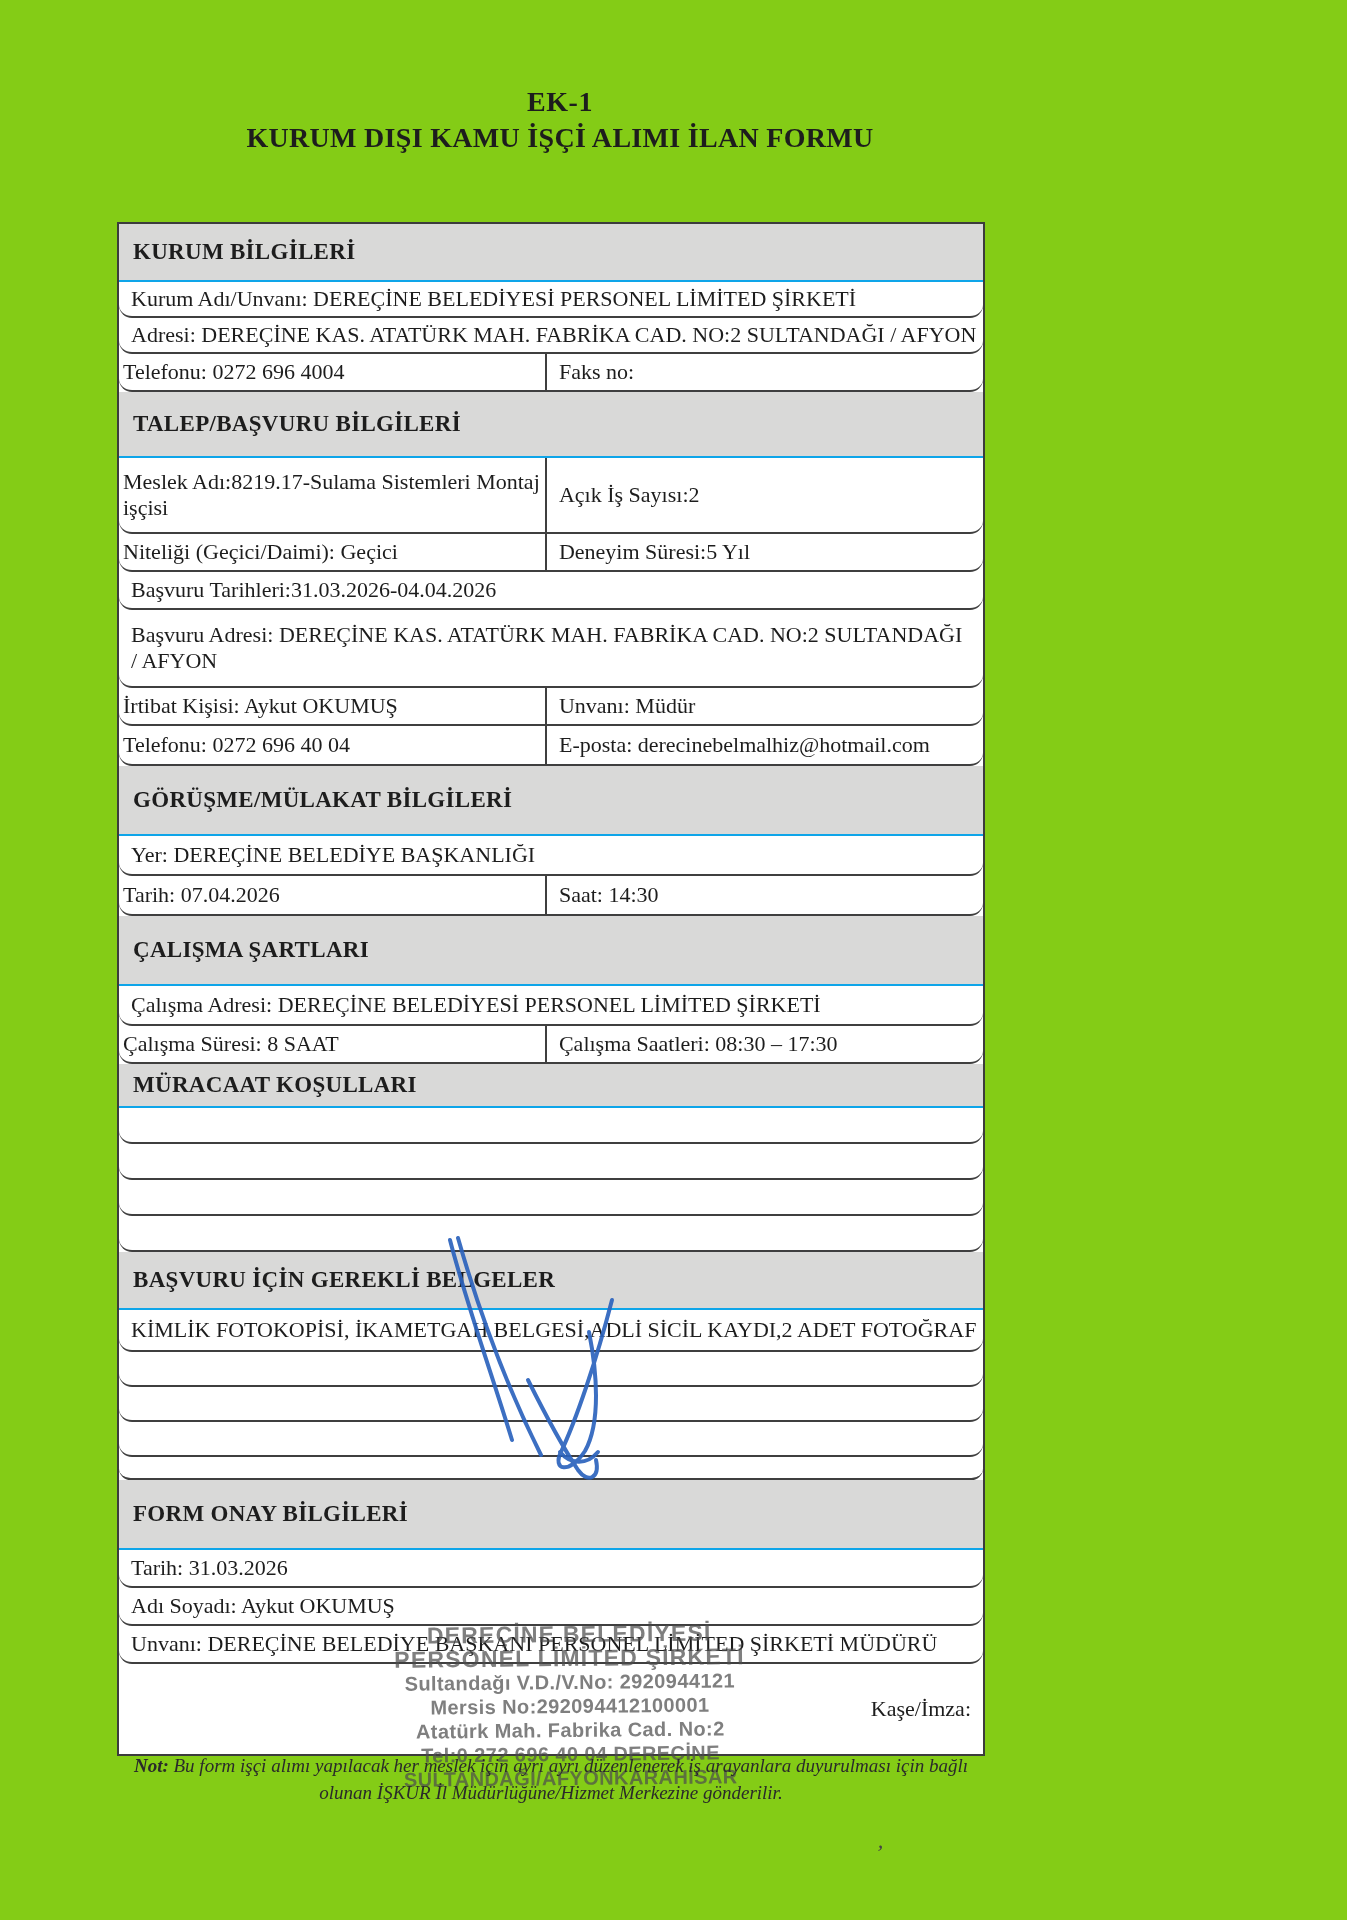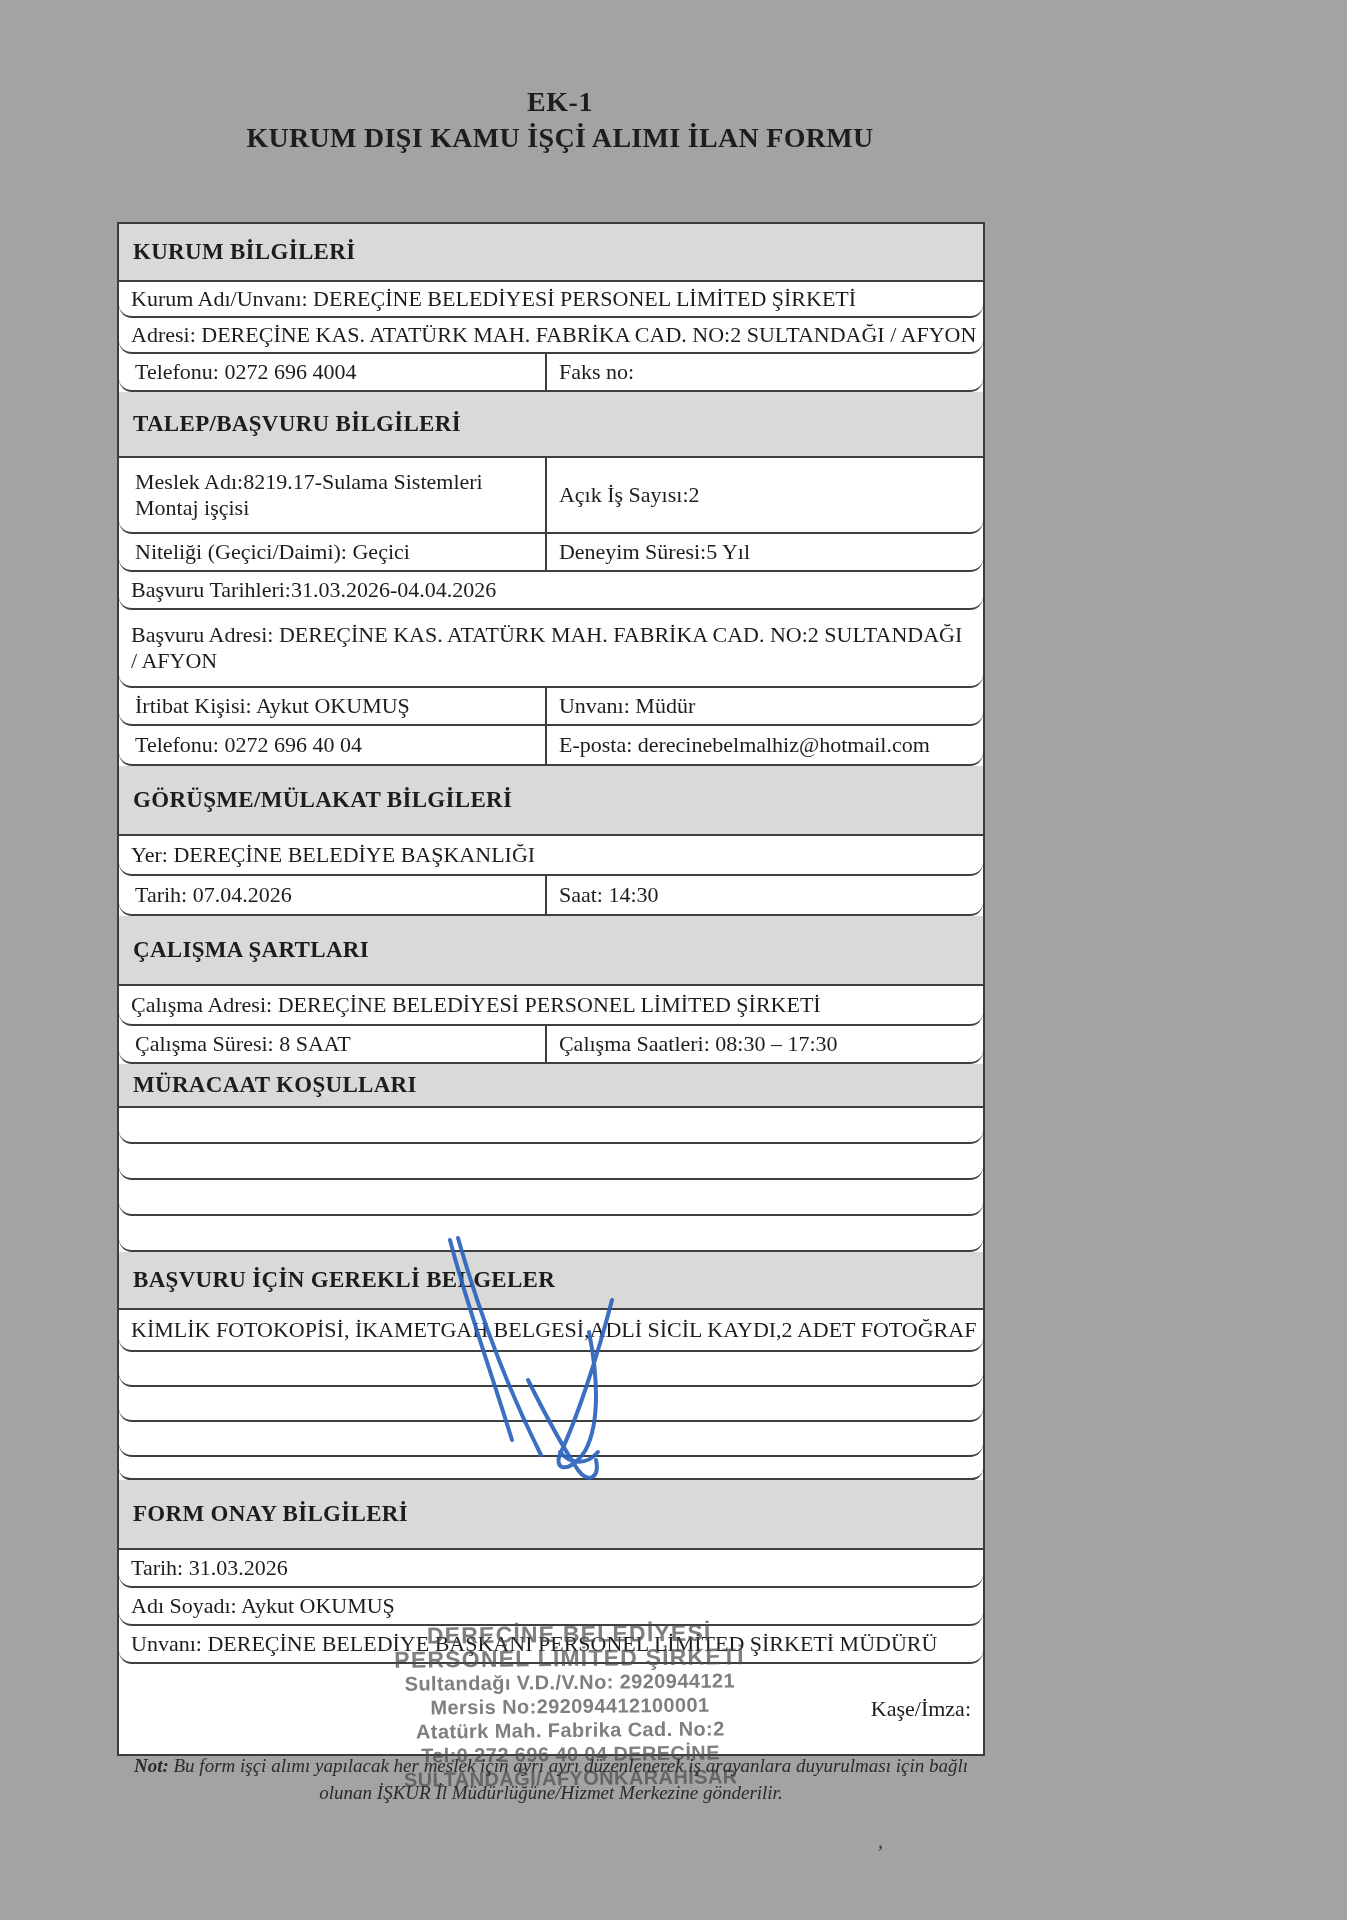--- a/index.html
+++ b/index.html
@@ -1,33 +1,33 @@
 <!DOCTYPE html>
 <html><head>
 <meta charset="utf-8">
 <style>
   html,body{margin:0;padding:0;}
   body{width:1347px;height:1920px;background:#e9e9e7;}
-  .page{position:relative;width:1347px;height:1920px;background:#a3a3a3;
+  .page{position:relative;width:1347px;height:1920px;background:#84cc16;
         font-family:"Liberation Serif",serif;color:#1d1d1d;overflow:hidden;}
   .titles{position:absolute;top:86px;left:0;width:1120px;text-align:center;}
   .t1{font-size:28px;font-weight:bold;letter-spacing:.5px;}
   .t2{font-size:28px;font-weight:bold;margin-top:4px;letter-spacing:.3px;}
 
   .formtable{position:absolute;left:117px;top:222px;width:868px;
              border:2px solid #3c3c3c;background:#fff;box-sizing:border-box;}
   .sec{display:flex;align-items:center;padding-left:14px;box-sizing:border-box;
        background:#d9d9d8;font-weight:bold;font-size:23px;letter-spacing:.3px;
-       border-bottom:2px solid #404040;}
+       border-bottom:2px solid #0ea5e9;}
   .row{display:flex;align-items:center;box-sizing:border-box;font-size:22px;
        border-bottom:2px solid #3f3f3f;background:#fff;border-radius:13px;}
   .row:last-child{border-bottom:none;justify-content:flex-end;}
   .pad{padding:2px 12px;}
   .cells{display:flex;width:100%;height:100%;}
-  .cl{width:49.3%;display:flex;align-items:center;padding:2px 16px;box-sizing:border-box;}
+  .cl{width:49.3%;display:flex;align-items:center;padding:2px 4px;box-sizing:border-box;}
   .cr{flex:1;border-left:2px solid #3f3f3f;display:flex;align-items:center;
       padding:2px 12px;box-sizing:border-box;}
   .nw{white-space:nowrap;overflow:hidden;}
   .h23{height:23px}.h34{height:42px}.h35{height:35px}.h36{height:36px}.h38{height:38px}
   .h40{height:40px}.h44{height:44px}.h58{height:58px}.h66{height:66px}.h70{height:70px}
   .h76{height:76px}.h78{height:78px}.h90{height:90px}
 
   .stamp{position:absolute;left:300px;top:1622px;width:540px;text-align:center;
          color:rgba(78,78,78,.72);font-family:"Liberation Sans",sans-serif;
          font-weight:bold;transform:rotate(-0.6deg);line-height:24px;pointer-events:none;}

